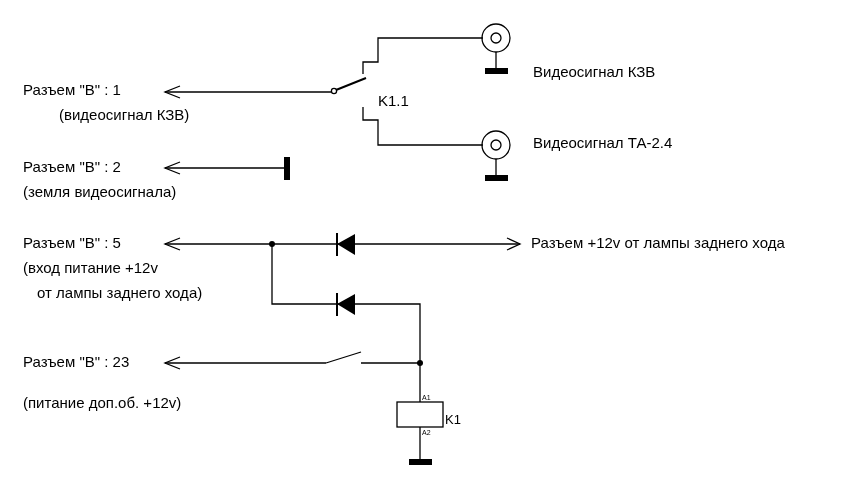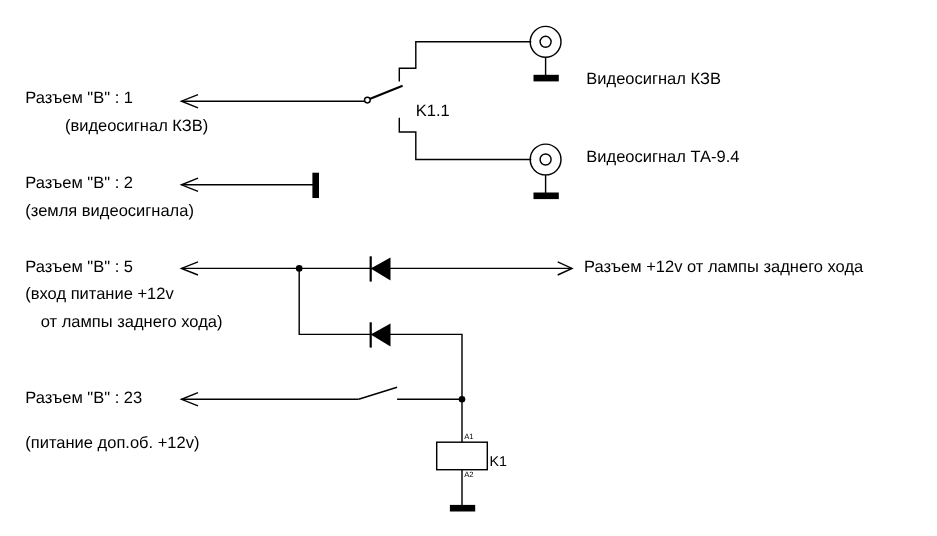--- a/index.html
+++ b/index.html
@@ -72,19 +72,19 @@
 <div class="lbl" style="left:23px;top:183px;text-align:center;">(земля видеосигнала)</div>
 
 <div class="lbl" style="left:23px;top:234px;">Разъем "В" : 5</div>
 <div class="lbl" style="left:23px;top:259px;">(вход питание +12v</div>
 <div class="lbl" style="left:37px;top:284px;">от лампы заднего хода)</div>
 
 <div class="lbl" style="left:23px;top:353px;">Разъем "В" : 23</div>
 <div class="lbl" style="left:23px;top:378px;margin-top:16px;">(питание доп.об. +12v)</div>
 
 <div class="lbl" style="left:533px;top:27px;margin-top:36px;">Видеосигнал КЗВ</div>
-<div class="lbl" style="left:533px;top:134px;">Видеосигнал ТА-9.4</div>
+<div class="lbl" style="left:533px;top:134px;">Видеосигнал ТА-2.4</div>
 <div class="lbl" style="left:531px;top:234px;">Разъем +12v от лампы заднего хода</div>
 
 <div class="lbl" style="left:378px;top:92px;">K1.1</div>
 <div class="k" style="left:445px;top:413px;">K1</div>
 <div class="small" style="left:422px;top:394px;">A1</div>
 <div class="small" style="left:422px;top:429px;">A2</div>
 
 </body></html>

